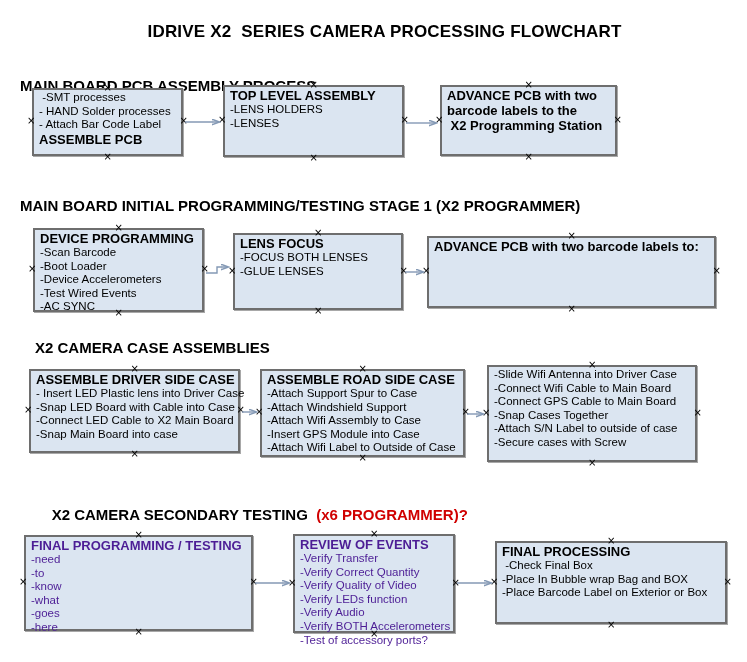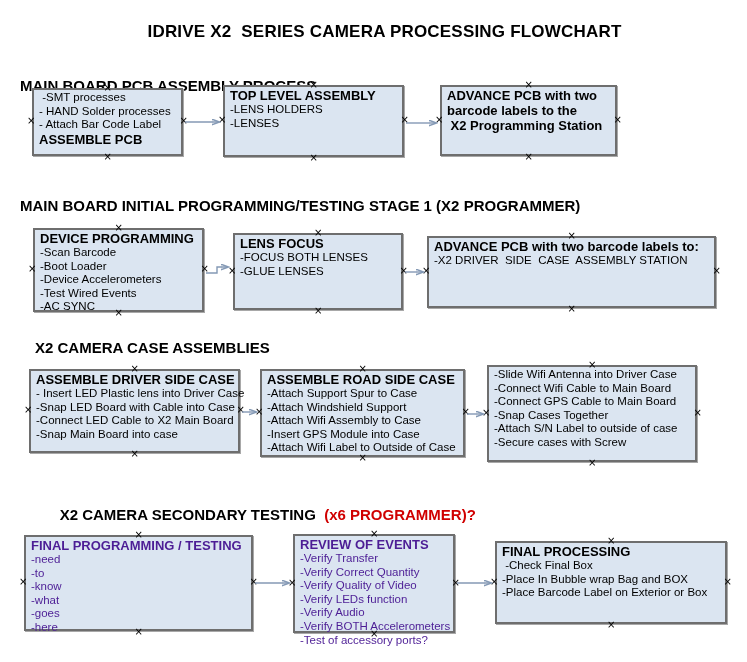--- a/index.html
+++ b/index.html
@@ -38,21 +38,21 @@
 </head>
 <body>
 
 <div id="canvas">
 
   <div class="page-title">IDRIVE X2  SERIES CAMERA PROCESSING FLOWCHART</div>
 
   <div class="section-header" style="left:20px;top:55px;margin-top:22px;">MAIN BOARD PCB ASSEMBLY PROCESS</div>
   <div class="section-header" style="left:20px;top:197px;">MAIN BOARD INITIAL PROGRAMMING/TESTING STAGE 1 (X2 PROGRAMMER)</div>
   <div class="section-header" style="left:35px;top:339px;">X2 CAMERA CASE ASSEMBLIES</div>
-  <div class="section-header" style="left:43px;top:489px;">
+  <div class="section-header" style="left:35px;top:489px;">
     <span>X2 CAMERA SECONDARY TESTING</span><span class="red-part">  (x6 PROGRAMMER)?</span>
   </div>
 
   <div class="fc-box" style="left:32px;top:88px;width:151px;height:68px;">
     <div>
         <div class="box-line"> -SMT processes</div>
         <div class="box-line">- HAND Solder processes</div>
         <div class="box-line">- Attach Bar Code Label</div>
       </div>
     <div>
@@ -114,23 +114,20 @@
         <div class="box-line">-GLUE LENSES</div>
       </div>
   <span class="handle h-t">×</span>
       <span class="handle h-b">×</span>
       <span class="handle h-l">×</span>
       <span class="handle h-r">×</span>
     </div>
   <div class="fc-box" style="left:427px;top:236px;width:289px;height:72px;">
     <div>
         <div class="title-line">ADVANCE PCB with two barcode labels to:</div>
-      </div>
-    <div>
-        <div class="box-line">-X2 DRIVER  SIDE  CASE  ASSEMBLY STATION</div>
       </div>
   <span class="handle h-t">×</span>
       <span class="handle h-b">×</span>
       <span class="handle h-l">×</span>
       <span class="handle h-r">×</span>
     </div>
 
   <div class="fc-box" style="left:29px;top:369px;width:211px;height:84px;">
     <div>
         <div class="title-line">ASSEMBLE DRIVER SIDE CASE</div>

